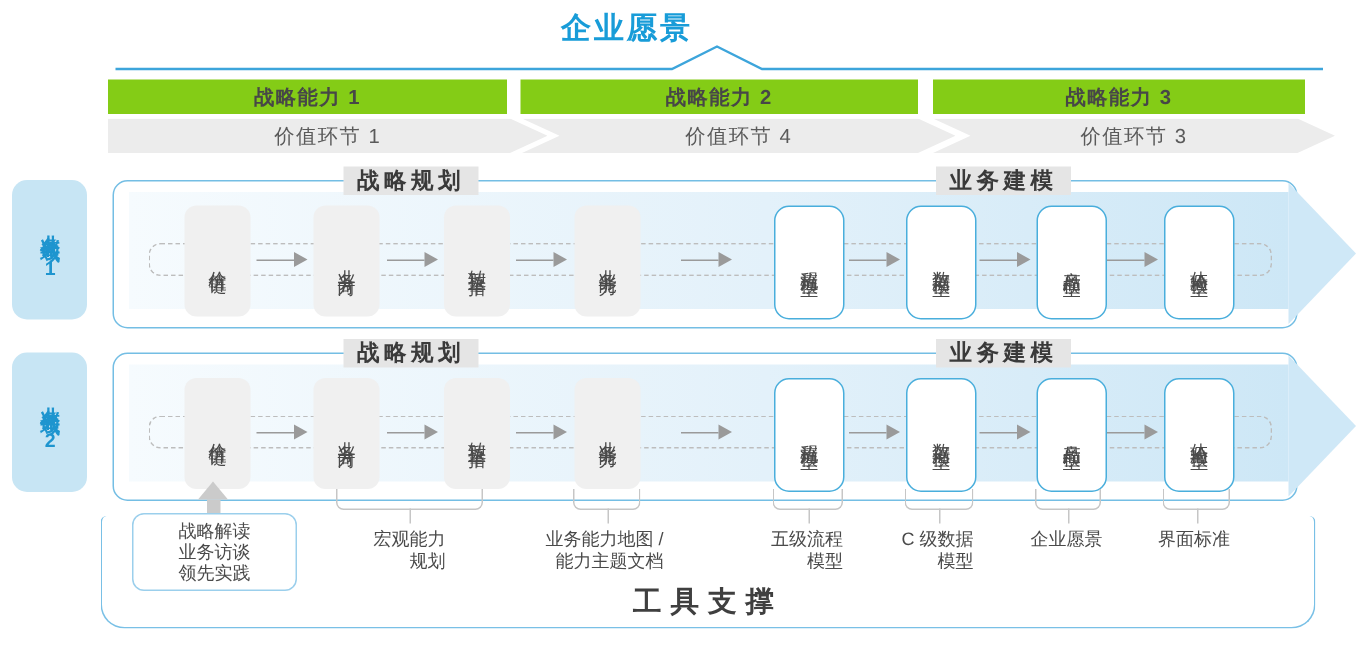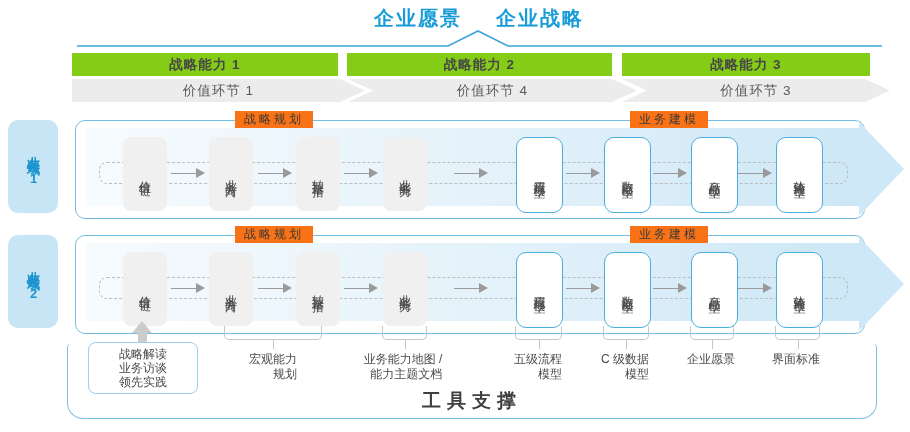--- a/index.html
+++ b/index.html
@@ -31,22 +31,22 @@
 
   
   .panel{position:absolute;left:75px;width:788px;height:97px;border:1px solid #74bee4;border-radius:10px;}
   .band{position:absolute;left:10px;top:7px;width:773px;height:78px;
         background:linear-gradient(90deg,#f6fbfe 0%,#e3f1fa 55%,#cde7f6 100%);}
   .band-arrow{position:absolute;left:783px;top:1px;width:0;height:0;
               border-top:47px solid transparent;border-bottom:47px solid transparent;
               border-left:45px solid #cfe8f7;}
   .dashed-track{position:absolute;left:23px;top:41px;width:747px;height:20px;
                 border:1px dashed #bdbdbd;border-radius:8px;}
-  .ptitle{position:absolute;top:-10px;transform:translateX(-50%);background:#f97316;padding:0 9px;
-          font-size:12px;font-weight:normal;color:#3a3a3a;letter-spacing:3px;white-space:nowrap;}
+  .ptitle{position:absolute;top:-10px;transform:translateX(-50%);background:#e5e5e5;padding:0 9px;
+          font-size:15px;font-weight:bold;color:#3a3a3a;letter-spacing:3px;white-space:nowrap;}
   .pbox{position:absolute;top:16px;height:74px;display:flex;align-items:center;justify-content:center;}
   .pbox span{writing-mode:vertical-rl;text-orientation:upright;font-size:12px;color:#4a4a4a;
              letter-spacing:2px;line-height:1;}
   .pbox.gray{width:44px;background:#f0f0f0;border-radius:8px;}
   .pbox.blue{width:45px;background:#fff;border:1.5px solid #49aedc;border-radius:10px;}
   .farrow{position:absolute;top:47px;width:34px;height:10px;display:flex;align-items:center;}
   .farrow .shaft{flex:1;height:0;border-top:1.5px solid #9a9a9a;}
   .farrow .head{width:0;height:0;border-left:9px solid #9a9a9a;
                 border-top:5px solid transparent;border-bottom:5px solid transparent;}
 
@@ -69,21 +69,20 @@
   .practice-box{position:absolute;left:88px;top:342px;width:108px;height:50px;
                 border:1px solid #9bcfec;border-radius:8px;background:#fff;
                 display:flex;flex-direction:column;align-items:center;justify-content:center;
                 font-size:12px;line-height:14px;color:#4a4a4a;}
 </style>
 </head>
 <body>
 
 <div class="top-title">
   <span>企业愿景</span>
-  <span>企业战略</span>
 </div>
 
 <svg class="caret-svg" width="910" height="60">
   <path d="M77 46 H448 L478 31 L508 46 H882" fill="none" stroke="#3da5db" stroke-width="1.6"></path>
 </svg>
 
 <div class="cap-bar" style="left:72px;width:266px">
     <span>战略能力 1</span>
   </div>
 <div class="cap-bar" style="left:347px;width:265px">

